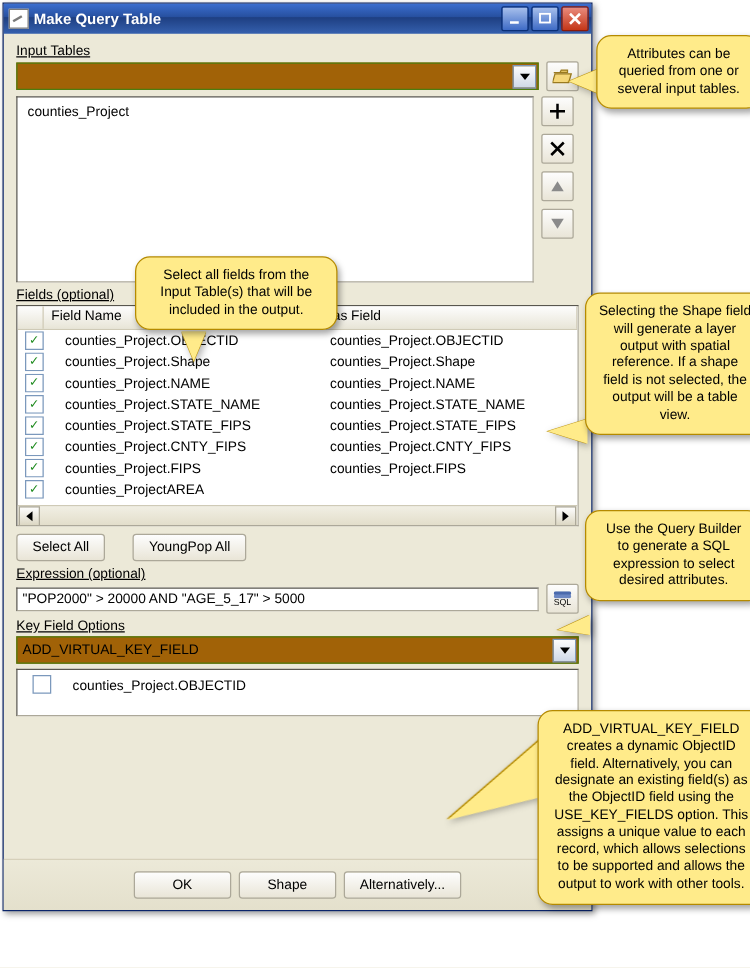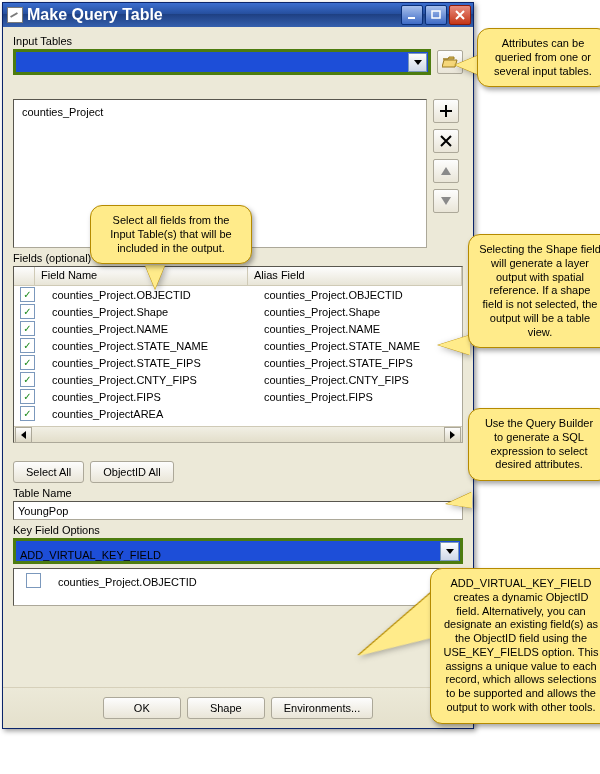--- a/index.html
+++ b/index.html
@@ -22,21 +22,21 @@
     box-shadow: 2px 2px 5px rgba(0,0,0,0.4);
   }
   .titlebar {
     height: 24px;
     background: linear-gradient(to bottom, #3b6ecf, #264f9e 45%, #1e3f82 46%, #3560ae);
     color: #fff;
     display: flex;
     align-items: center;
     padding: 0 2px 0 4px;
     font-weight: bold;
-    font-size: 16px;
+    font-size: 12px;
   }
   .titlebar .app-icon {
     width: 14px; height: 14px;
     margin-right: 4px;
     background: #fff;
     border: 1px solid #7a7a7a;
     display:inline-block;
     position: relative;
   }
   .titlebar .app-icon::after {
@@ -53,37 +53,37 @@
     display:flex; align-items:center; justify-content:center;
   }
   .winbtn.close { background: linear-gradient(to bottom, #e98b7d, #c43618); border-color:#8a1a0a; }
   .winbtn svg { width: 10px; height:10px; }
   .content {
     padding: 8px 10px 6px 10px;
     height: calc(100% - 24px);
     box-sizing: border-box;
     position: relative;
   }
-  .label { color:#000; margin-bottom:2px; }
+  .label { color:#000; margin-bottom:2px;text-decoration:underline; }
   .row { display:flex; align-items:center; }
   .combo {
-    flex:1; height:20px; background:#1d4ed8; border:3px solid #4d7c0f;
-    display:flex; align-items:flex-end; justify-content:flex-end; padding-right:1px;
+    flex:1; height:20px; background:#a16207; border:1px solid #4d7c0f;
+    display:flex; align-items:center; justify-content:flex-end; padding-right:1px;
   }
   .combo .arrow {
     width:17px; height:17px; background:linear-gradient(to bottom,#fdfdfd,#cfd8e7);
     border:1px solid #7b98bc; display:flex; align-items:center; justify-content:center;
   }
   .iconbtn {
     width:24px; height:22px; background:linear-gradient(to bottom,#fdfdfd,#e9e5d7);
     border:1px solid #aca899; margin-left:6px; display:flex; align-items:center; justify-content:center;
     border-radius:2px;
   }
   .listpane {
-    margin-top:24px; display:flex;
+    margin-top:4px; display:flex;
   }
   .listbox {
     flex:1; height:135px; background:#fff; border:1px inset #aca899; padding:6px 8px;
     font-size:11px;
   }
   .sidebtns { width:30px; margin-left:6px; display:flex; flex-direction:column; gap:6px; }
   .fields-area { margin-top:4px; }
   .grid {
     height:175px; background:#fff; border:1px inset #aca899; overflow:hidden; position:relative;
   }
@@ -98,21 +98,21 @@
   .cbx {
     width:13px; height:13px; border:1px solid #7b98bc; background:#fff; display:inline-flex;
     align-items:center; justify-content:center; font-size:10px; color:#1d8a1d; line-height:1;
   }
   .grid-scroll { height:16px; background:linear-gradient(to bottom,#f1efe4,#e2ddc9); border-top:1px solid #cfcab6; display:flex; align-items:center; justify-content:space-between; padding:0 1px;}
   .scrbtn { width:15px; height:14px; background:linear-gradient(to bottom,#fdfdfd,#dcd7c3); border:1px solid #aca899; display:flex; align-items:center; justify-content:center; }
   .stdbtn {
     height:22px; padding:0 12px; background:linear-gradient(to bottom,#fdfdfd,#e9e5d7);
     border:1px solid #aca899; border-radius:3px; font-size:11px;
   }
-  .btnrow { margin-top:18px; display:flex; gap:6px; }
+  .btnrow { margin-top:6px; display:flex; gap:22px; }
   .tin {
     width:100%; height:19px; background:#fff; border:1px inset #aca899; padding:1px 4px; font-size:11px;
     box-sizing:border-box;
   }
   .section { margin-top:4px; }
   .footer { position:absolute; left:0; right:0; bottom:0; height:40px;
     background:linear-gradient(to bottom,#ece9d8,#e4e0cc); border-top:1px solid #d6d0ba;
     display:flex; align-items:center; justify-content:center; gap:6px;
   }
   .keyfields {
@@ -131,21 +131,21 @@
     line-height:1.25;
     z-index:20;
   }
   .tail {
     position:absolute; width:0; height:0; z-index:19;
   }
   
   #c1 { top:28px; left:477px; width:110px; }
   #c1t { top:55px; left:455px; border-top:10px solid transparent; border-bottom:10px solid transparent; border-right:24px solid #ffeb8a; filter: drop-shadow(-1px 0 0 #b58a00) drop-shadow(2px 2px 3px rgba(0,0,0,0.3)); }
 
-  #c2 { top:205px; left:90px; width:140px; }
+  #c2 { top:205px; left:108px; width:140px; }
   #c2t { top:265px; left:145px; border-left:10px solid transparent; border-right:10px solid transparent; border-top:24px solid #ffeb8a; filter: drop-shadow(0 1px 0 #b58a00) drop-shadow(2px 2px 3px rgba(0,0,0,0.3)); }
 
   #c3 { top:234px; left:468px; width:122px; }
   #c3t { top:335px; left:438px; border-top:10px solid transparent; border-bottom:10px solid transparent; border-right:32px solid #ffeb8a; filter: drop-shadow(-1px 0 0 #b58a00) drop-shadow(2px 2px 3px rgba(0,0,0,0.3)); }
 
   #c4 { top:408px; left:468px; width:120px; }
   #c4t { top:492px; left:446px; border-top:12px solid transparent; border-bottom:4px solid transparent; border-right:26px solid #ffeb8a; filter: drop-shadow(-1px 0 0 #b58a00) drop-shadow(2px 2px 3px rgba(0,0,0,0.3)); }
 
   #c5 { top:568px; left:430px; width:160px; }
   #c5t { top:604px; left:358px; width:0; height:0;
@@ -277,29 +277,38 @@
           <div class="scrbtn">
               <span class="tri left"></span>
             </div>
           <div class="scrbtn">
               <span class="tri right"></span>
             </div>
         </div>
       </div>
       <div class="btnrow">
         <button class="stdbtn">Select All</button>
-        <button class="stdbtn">ObjectID All</button>
-      </div>
-    </div>
-
+        <button class="stdbtn">YoungPop All</button>
+      </div>
+    </div>
 
     <div class="section">
-      <div class="label">Table Name</div>
-      <input class="tin" value="YoungPop" style="">
-    </div>
+      <div class="label">Expression (optional)</div>
+      <div class="row">
+        <input class="tin" style="flex: 1 1 0%;" value="&quot;POP2000&quot; &gt; 20000 AND &quot;AGE_5_17&quot; &gt; 5000">
+        <div class="iconbtn" style="flex-direction:column; font-size:7px; line-height:1; text-align:center; color:#000;">
+          <svg width="14" height="6" viewBox="0 0 14 6">
+              <rect x="0" y="0" width="14" height="3" rx="1.5" fill="#4a6aad"></rect>
+              <rect x="0" y="2.5" width="14" height="3" rx="1.5" fill="#6a86c2"></rect>
+            </svg>
+          <span>SQL</span>
+        </div>
+      </div>
+    </div>
+
 
     <div class="section">
       <div class="label">Key Field Options</div>
       <div class="combo" style="height:20px">
         <span style="flex:1; padding:0 4px; text-align:left; overflow:hidden">ADD_VIRTUAL_KEY_FIELD</span>
         <div class="arrow">
             <span class="tri down"></span>
           </div>
       </div>
     </div>
@@ -309,21 +318,21 @@
         <div class="grow">
           <div class="col chk"><span class="cbx"></span></div>
           <div class="col" style="flex:1">counties_Project.OBJECTID</div>
         </div>
       </div>
     </div>
 
     <div class="footer">
       <button class="stdbtn" style="min-width:78px">OK</button>
       <button class="stdbtn" style="min-width:78px">Shape</button>
-      <button class="stdbtn" style="min-width:92px">Environments...</button>
+      <button class="stdbtn" style="min-width:92px">Alternatively...</button>
     </div>
   </div>
 </div>
 
 <div class="tail" id="c1t"></div>
 <div class="callout" id="c1">Attributes can be queried from one or several input tables.</div>
 
 <div class="tail" id="c2t"></div>
 <div class="callout" id="c2">Select all fields from the Input Table(s) that will be included in the output.</div>
 

